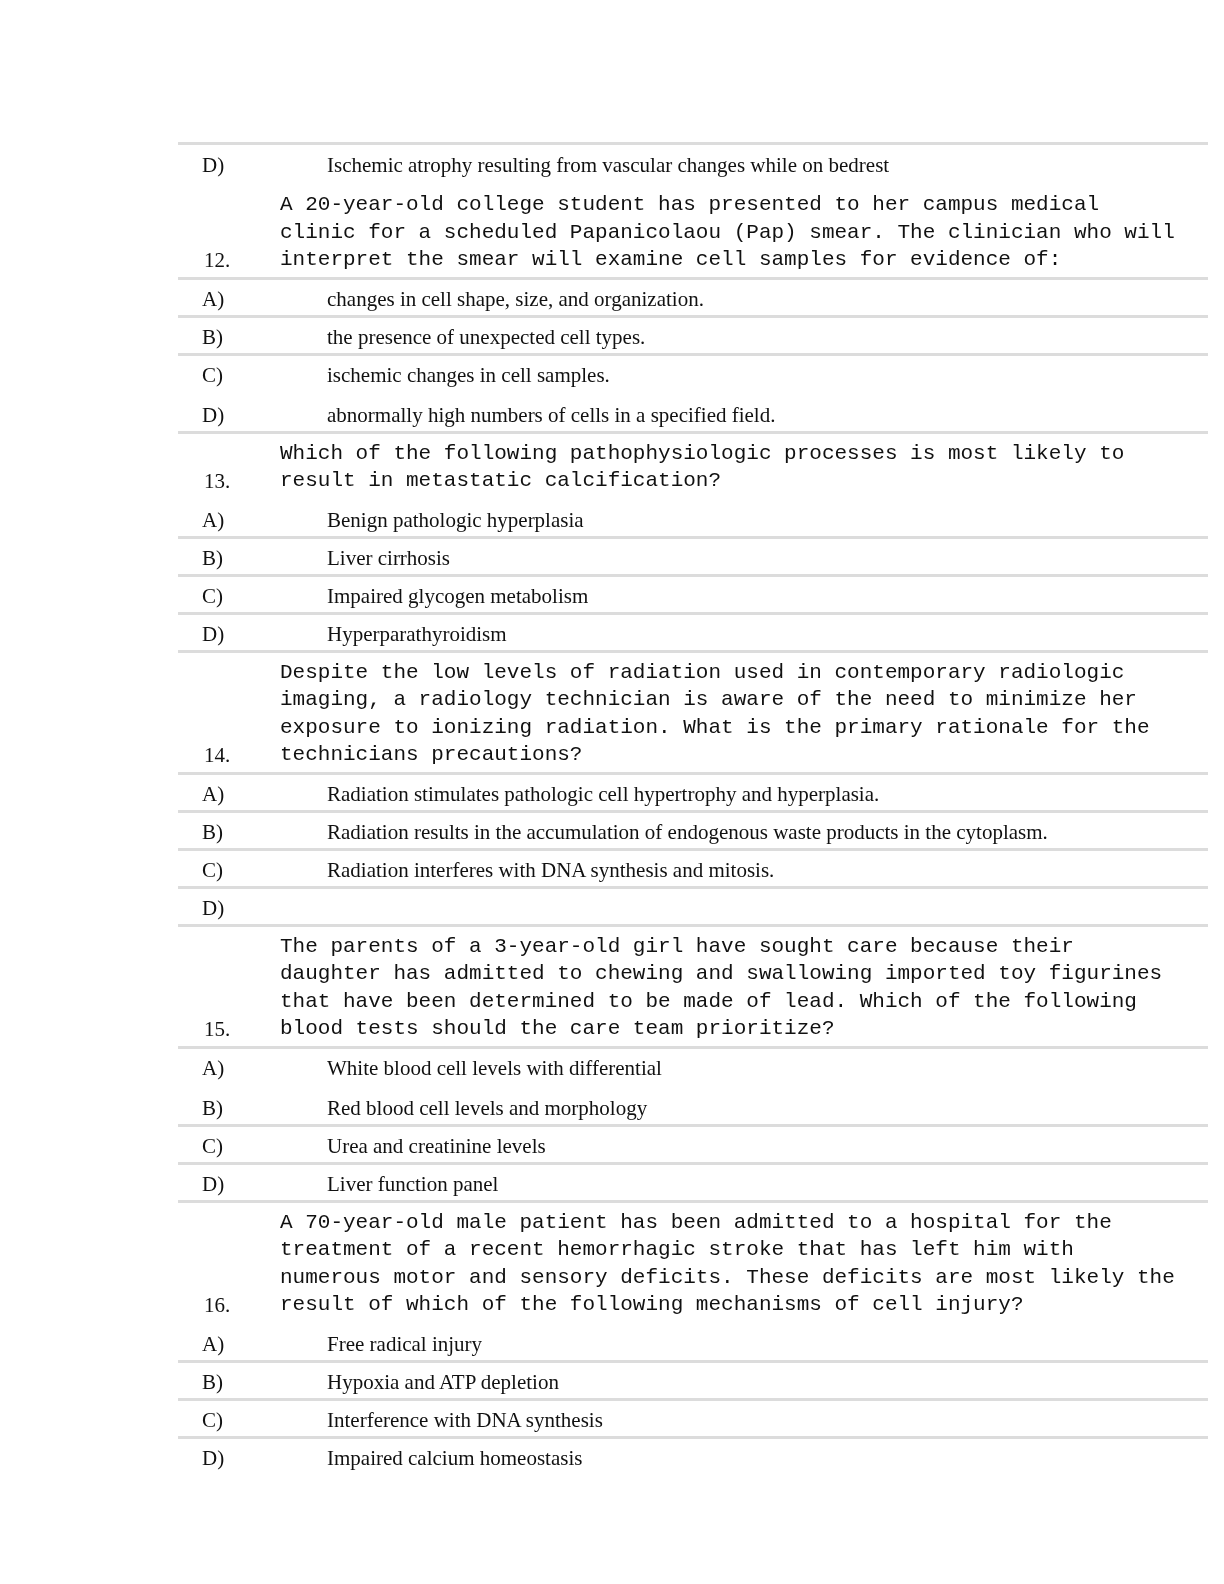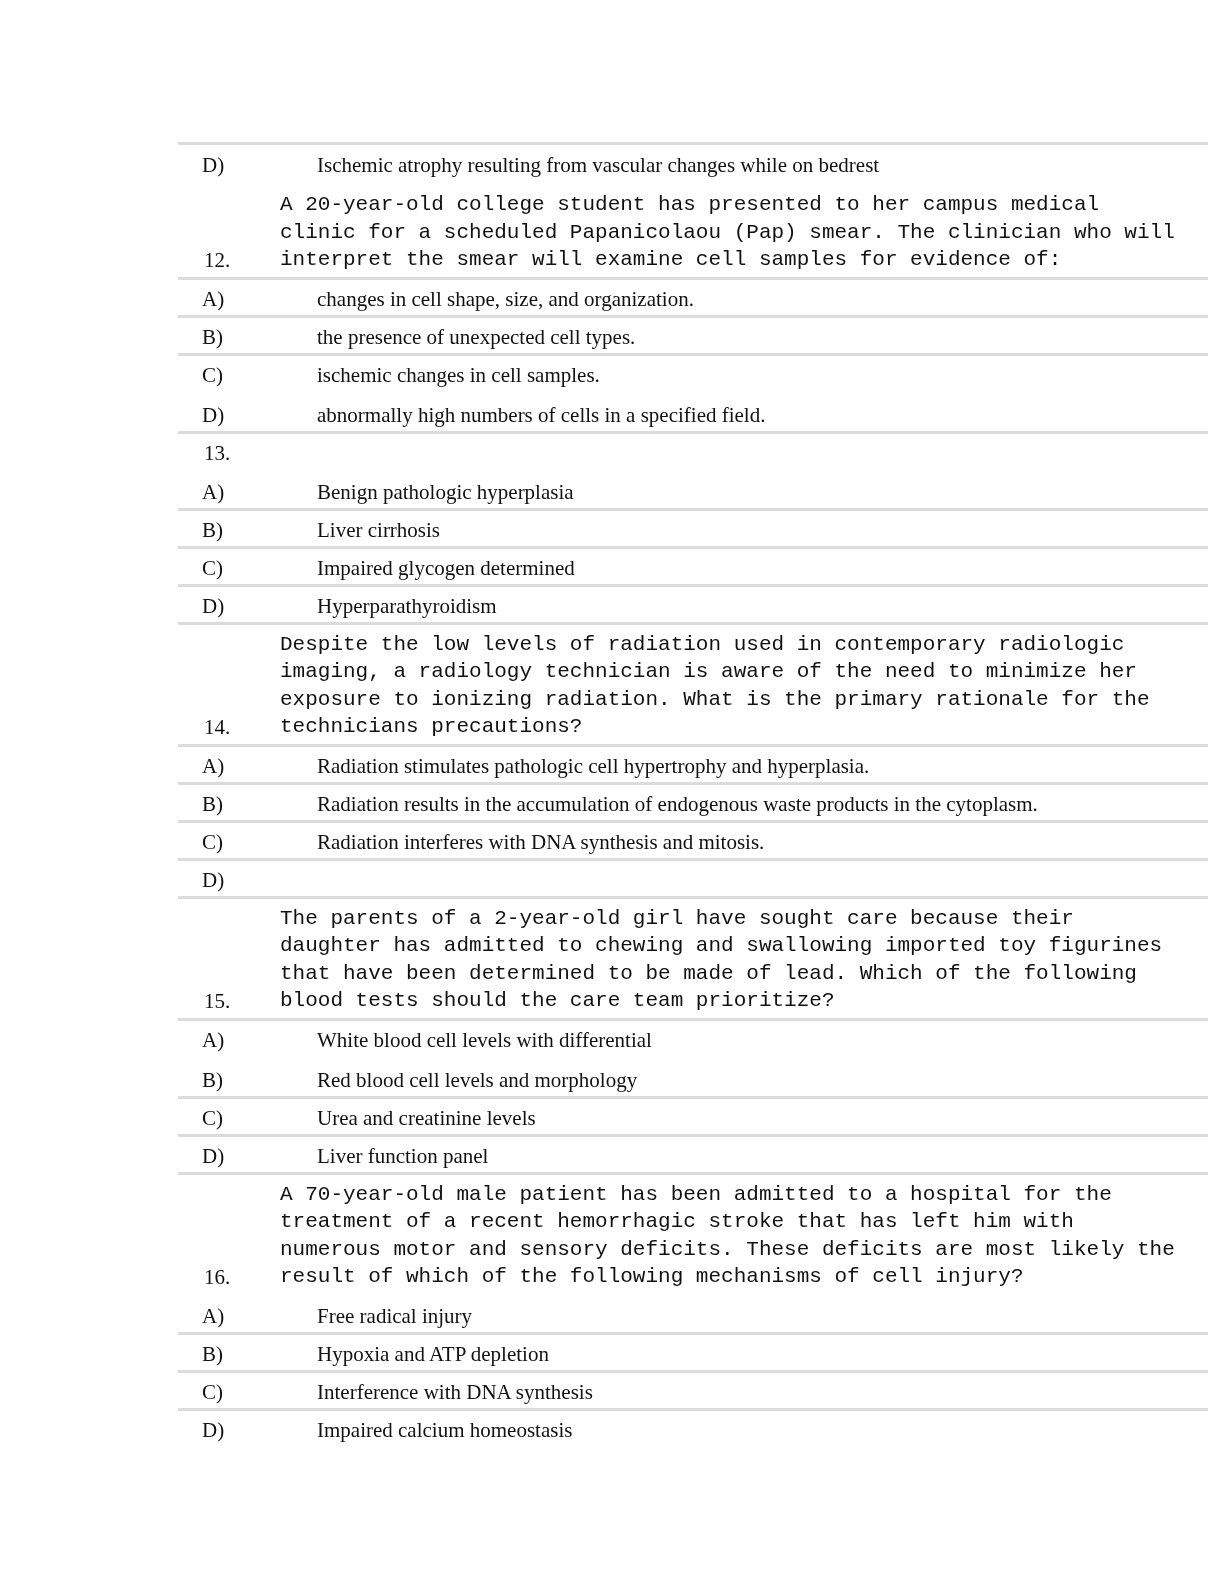--- a/index.html
+++ b/index.html
@@ -3,21 +3,21 @@
 <meta charset="utf-8">
 <style>
   html, body { margin: 0; padding: 0; background: #ffffff; }
   body { width: 1224px; height: 1584px; position: relative; overflow: hidden;
          font-family: "Liberation Serif", "DejaVu Serif", serif; color: #111; }
   .page { position: absolute; left: 178px; top: 142px; width: 1030px; }
   .rule { height: 3px; background: #dcdcdc; }
   .row { position: relative; display: flex; align-items: flex-end; }
   .opt { height: 35px; }
   .opt .lbl { position: absolute; left: 24px; bottom: 4px; font-size: 21px; line-height: 24px; }
-  .opt .txt { position: absolute; left: 139px; bottom: 4px; font-size: 21px; line-height: 24px; white-space: nowrap; }
+  .opt .txt { position: absolute; left: 149px; bottom: 4px; font-size: 21px; line-height: 24px; white-space: nowrap; }
   .q { padding-top: 6px; padding-bottom: 3px; }
   .q .num { width: 102px; padding-left: 26px; box-sizing: border-box; font-size: 21px; line-height: 27px; flex: none; font-family: Liberation Serif, serif; }
   .q .stem { font-size: 21px; line-height: 27.5px; width: 905px; font-family: Liberation Mono, monospace; }
 </style>
 </head>
 <body>
 
 <div class="page">
   <div class="rule"></div>
   <div class="row opt" style="height:36px">
@@ -45,34 +45,35 @@
     <span class="txt">ischemic changes in cell samples.</span>
   </div>
   <div class="row opt" style="height:40px">
     <span class="lbl">D)</span>
     <span class="txt">abnormally high numbers of cells in a specified field.</span>
   </div>
   <div class="rule"></div>
 
   <div class="row q">
     <span class="num">13.</span>
+    <span class="stem">Which of the following pathophysiologic processes is most likely to result in metastatic calcification?</span>
   </div>
   <div class="row opt" style="height:38px">
     <span class="lbl">A)</span>
     <span class="txt">Benign pathologic hyperplasia</span>
   </div>
   <div class="rule"></div>
   <div class="row opt">
     <span class="lbl">B)</span>
     <span class="txt">Liver cirrhosis</span>
   </div>
   <div class="rule"></div>
   <div class="row opt">
     <span class="lbl">C)</span>
-    <span class="txt">Impaired glycogen determined</span>
+    <span class="txt">Impaired glycogen metabolism</span>
   </div>
   <div class="rule"></div>
   <div class="row opt">
     <span class="lbl">D)</span>
     <span class="txt">Hyperparathyroidism</span>
   </div>
   <div class="rule"></div>
 
   <div class="row q">
     <span class="num">14.</span>
@@ -94,21 +95,21 @@
     <span class="txt">Radiation interferes with DNA synthesis and mitosis.</span>
   </div>
   <div class="rule"></div>
   <div class="row opt">
     <span class="lbl">D)</span>
   </div>
   <div class="rule"></div>
 
   <div class="row q">
     <span class="num">15.</span>
-    <span class="stem">The parents of a 2-year-old girl have sought care because their daughter has admitted to chewing and swallowing imported toy figurines that have been determined to be made of lead. Which of the following blood tests should the care team prioritize?</span>
+    <span class="stem">The parents of a 3-year-old girl have sought care because their daughter has admitted to chewing and swallowing imported toy figurines that have been determined to be made of lead. Which of the following blood tests should the care team prioritize?</span>
   </div>
   <div class="rule"></div>
   <div class="row opt">
     <span class="lbl">A)</span>
     <span class="txt">White blood cell levels with differential</span>
   </div>
   <div class="row opt" style="height:40px">
     <span class="lbl">B)</span>
     <span class="txt">Red blood cell levels and morphology</span>
   </div>

